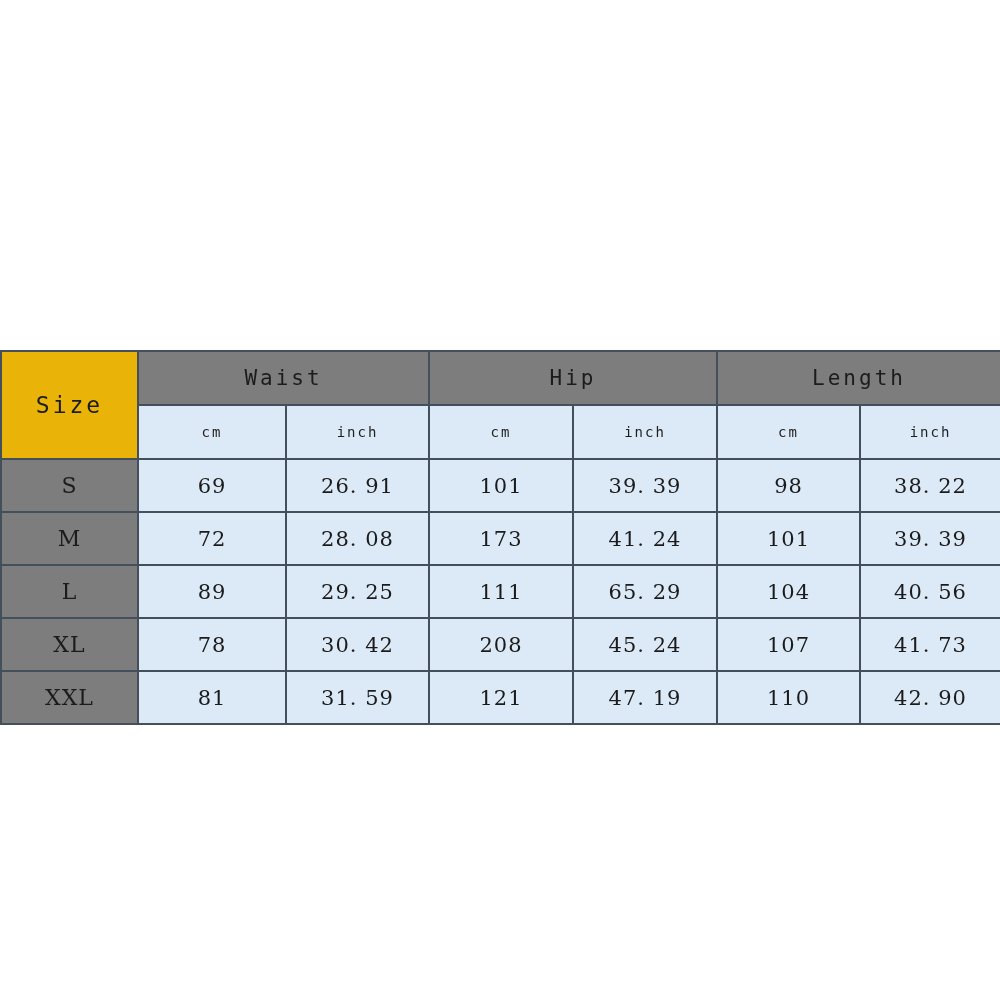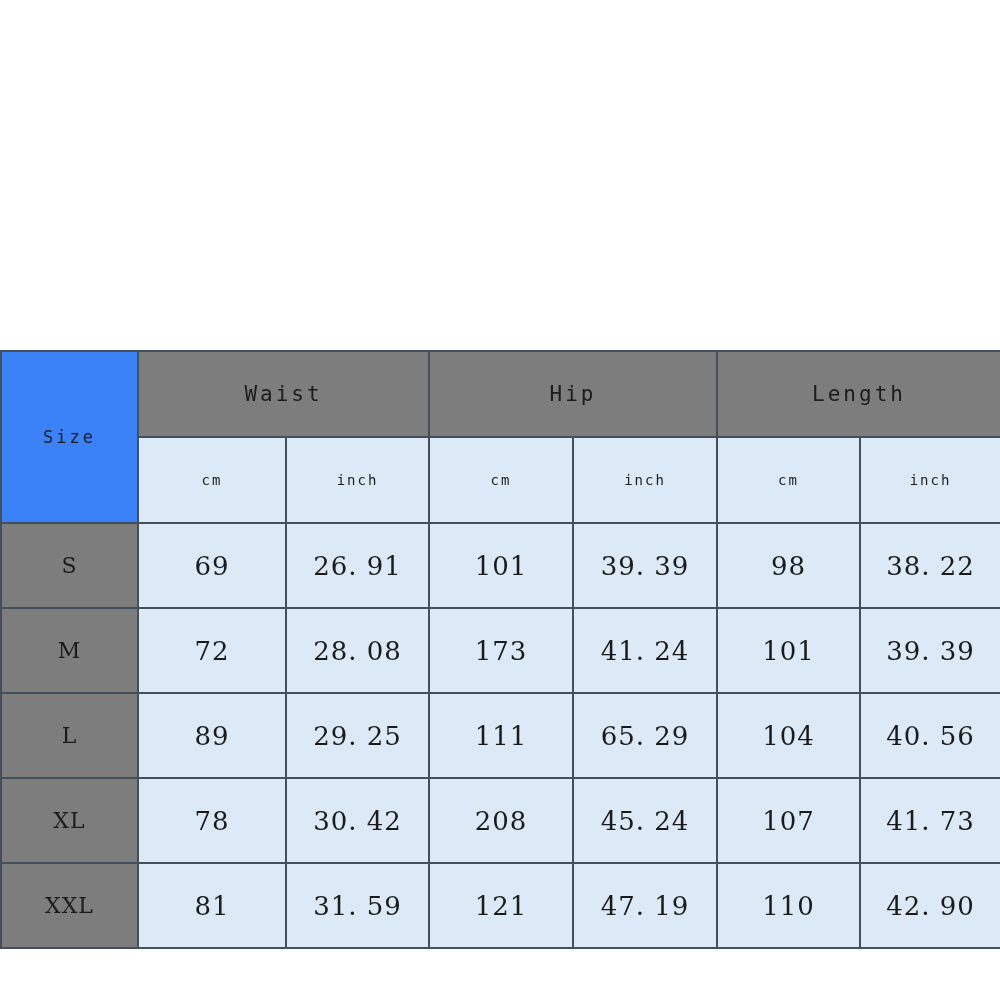--- a/index.html
+++ b/index.html
@@ -30,41 +30,41 @@
   table.size-chart {
     width: 1000px;
     border-collapse: collapse;
     table-layout: fixed;
     background: #ffffff;
   }
 
   table.size-chart td,
   table.size-chart th {
     border: 2px solid #434f5b;
-    padding: 16px;
+    padding: 0;
     text-align: center;
     vertical-align: middle;
     font-weight: normal;
   }
 
   
   .hdr-gray {
     background: #7d7d7d;
     color: #1c1c1c;
     font-family: "DejaVu Sans Mono", monospace;
     font-size: 21px;
     letter-spacing: 3px;
     height: 52px;
   }
 
   .hdr-size {
-    background: #3b82f6;
+    background: #eab308;
     color: #1c1c1c;
     font-family: "DejaVu Sans Mono", monospace;
-    font-size: 17px;
+    font-size: 23px;
     letter-spacing: 3px;
     height: 104px;
     margin-top: 28px;
   }
 
   
   .hdr-unit {
     background: #dce9f7;
     color: #1f1f1f;
     font-family: "DejaVu Sans Mono", monospace;
@@ -81,21 +81,21 @@
     font-size: 22px;
     letter-spacing: 1px;
     height: 51px;
   }
 
   
   .cell {
     background: #dce9f7;
     color: #1b1b1b;
     font-family: "DejaVu Serif", serif;
-    font-size: 26px;
+    font-size: 21px;
     letter-spacing: 1px;
     height: 51px;
   }
 
   
   col.c-size   { width: 137px; }
   col.c-wcm    { width: 148px; }
   col.c-winch  { width: 143px; }
   col.c-hcm    { width: 144px; }
   col.c-hinch  { width: 144px; }

